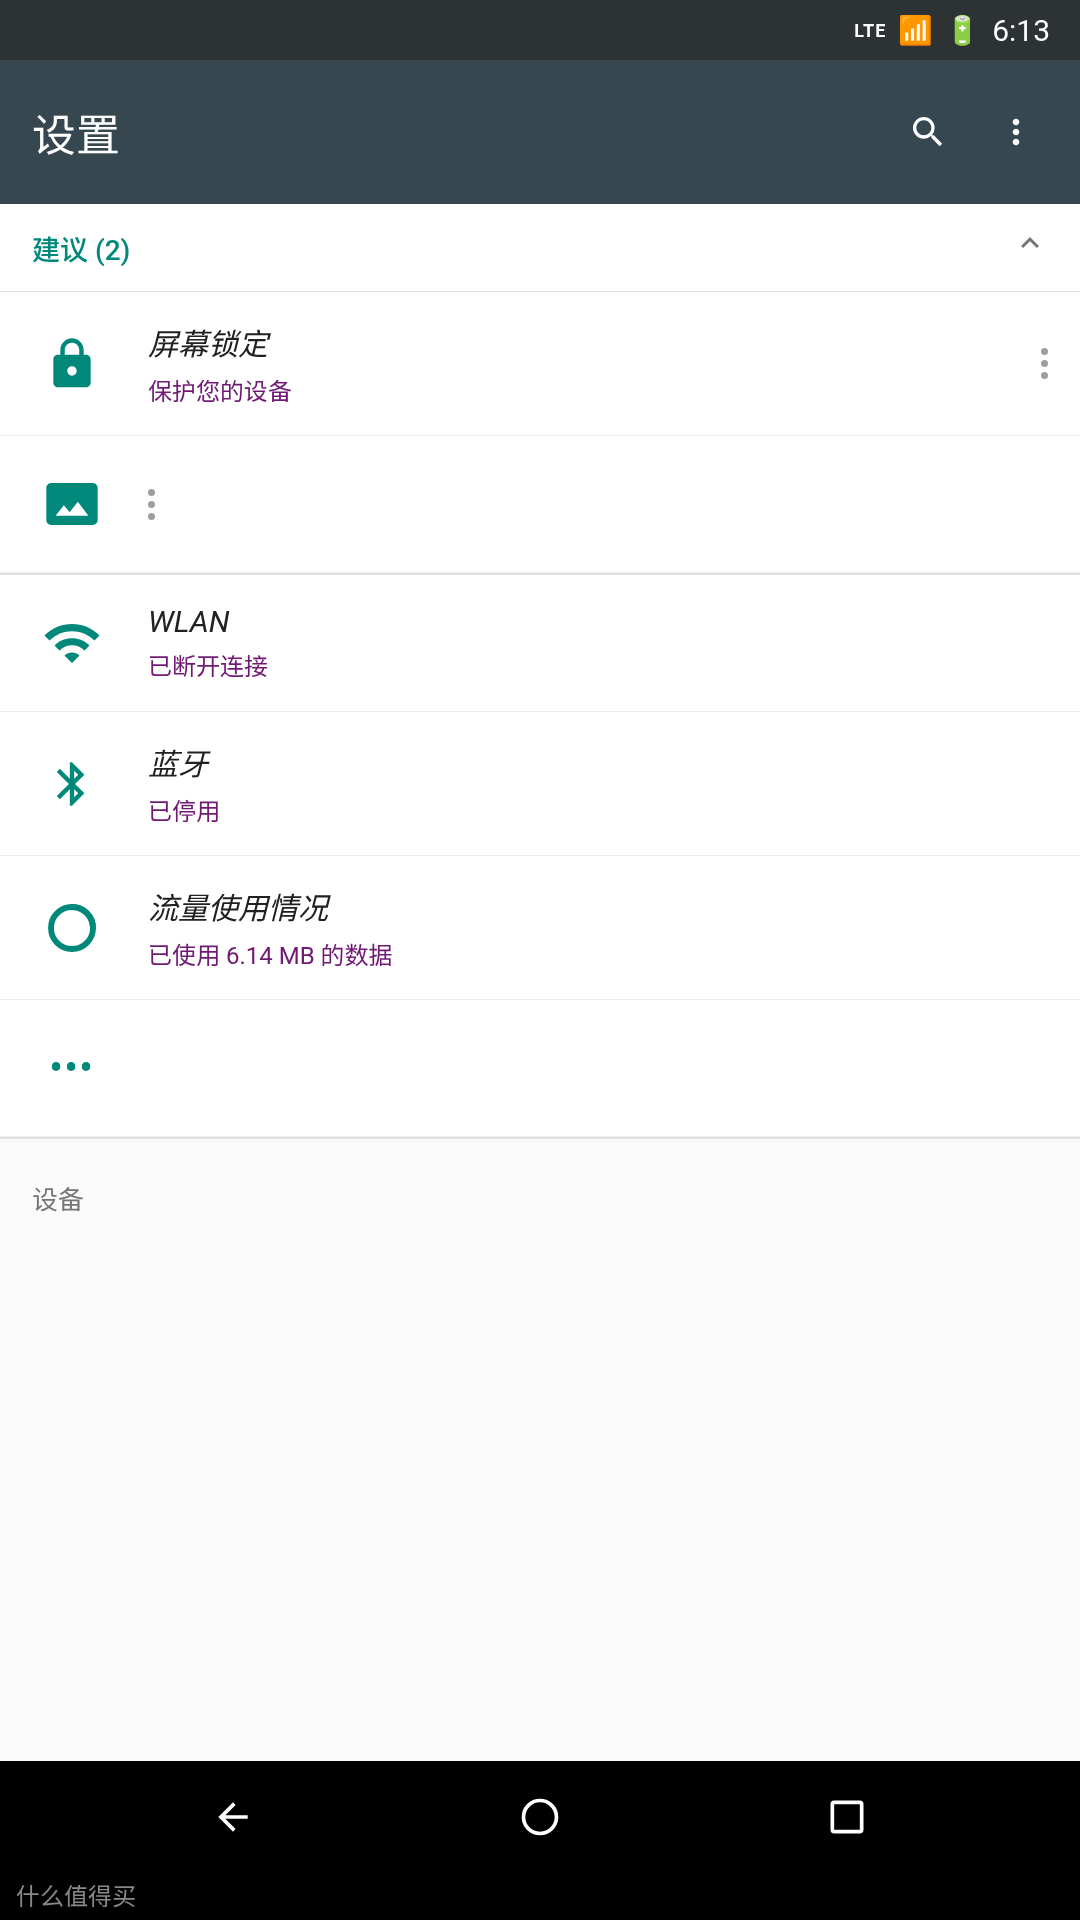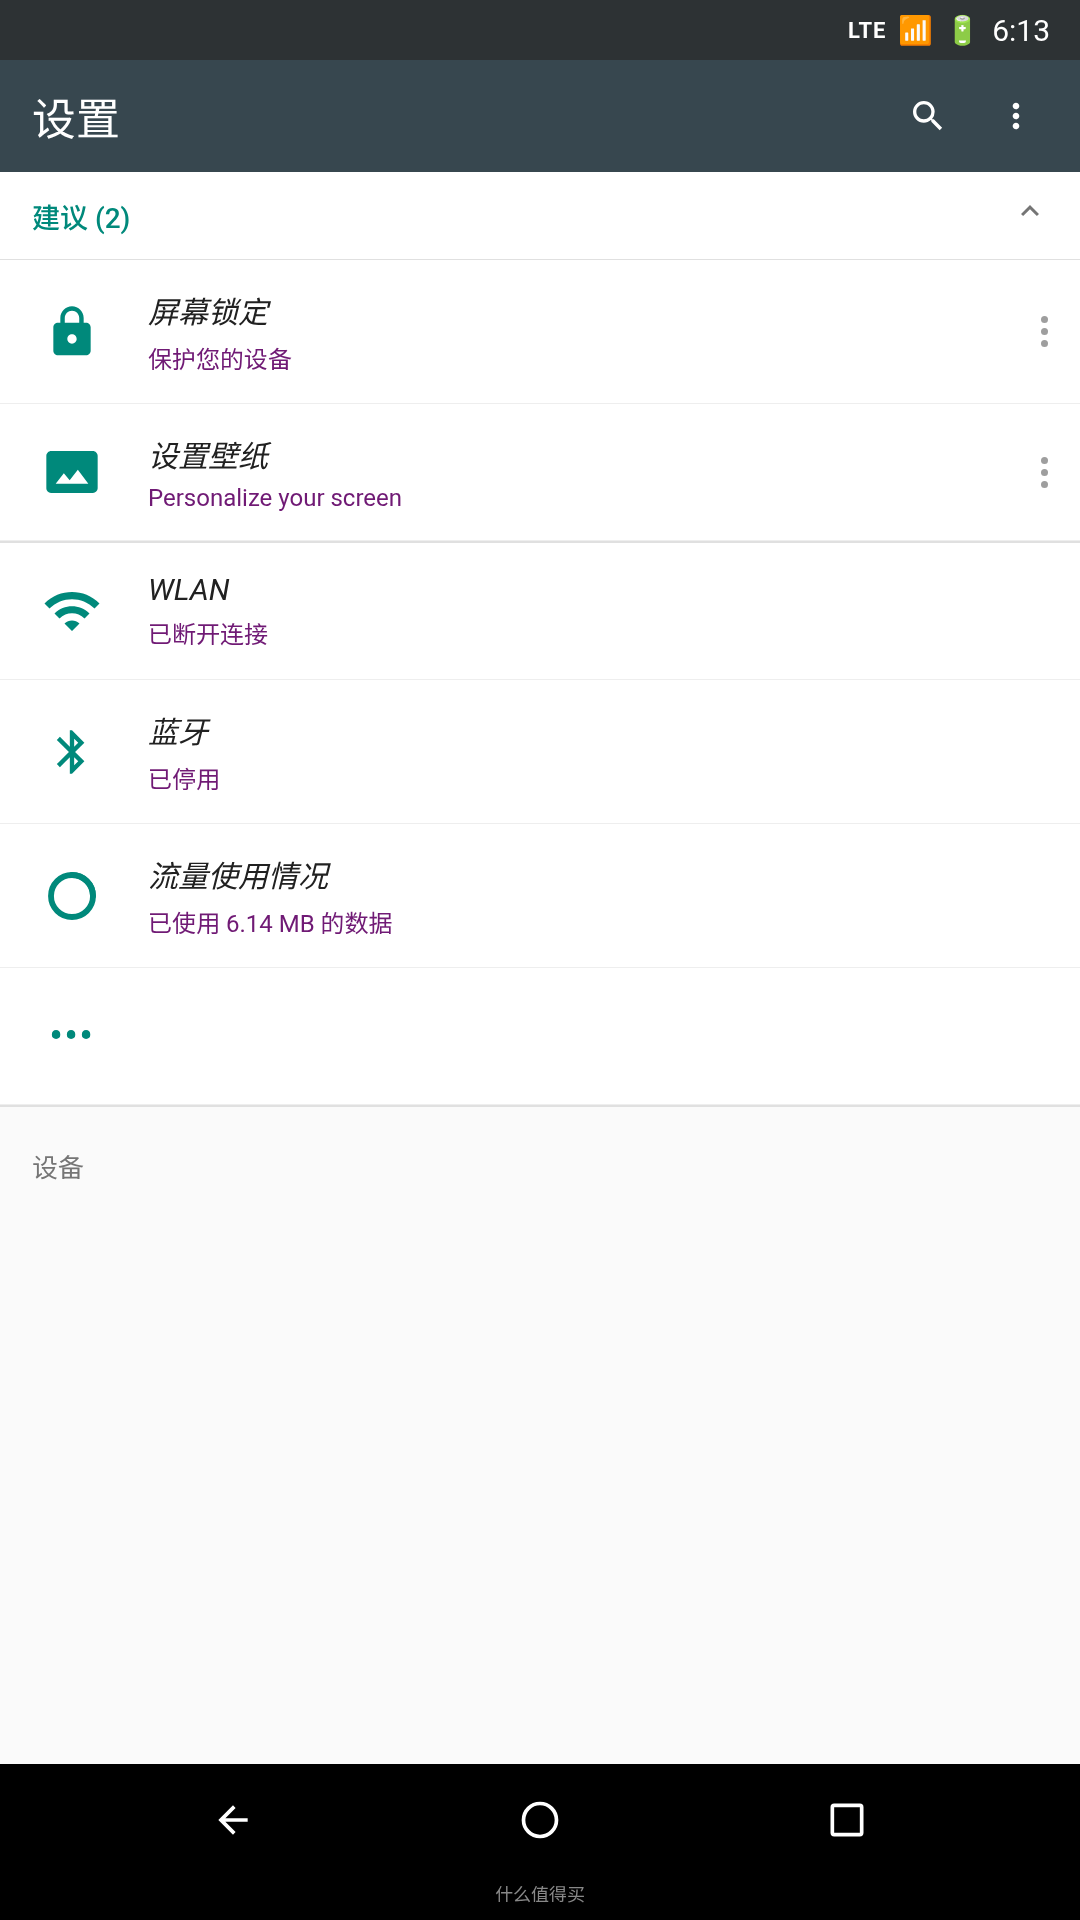--- a/index.html
+++ b/index.html
@@ -30,35 +30,35 @@
     }
 
     .status-bar-icons {
       display: flex;
       align-items: center;
       gap: 12px;
     }
 
     .status-lte {
       color: white;
-      font-size: 22px;
+      font-size: 18px;
       font-weight: bold;
       letter-spacing: 1px;
     }
 
     .status-time {
       color: white;
       font-size: 30px;
       font-weight: 400;
     }
 
     
     .app-bar {
       background: #37474f;
-      height: 112px;
+      height: 144px;
       display: flex;
       align-items: center;
       padding: 0 32px;
     }
 
     .app-bar-title {
       color: white;
       font-size: 44px;
       font-weight: 400;
       flex: 1;
@@ -214,24 +214,24 @@
       align-items: center;
       justify-content: center;
       width: 100px;
       height: 100px;
     }
 
     
     .bottom-extra {
       background: #000;
       display: flex;
-      justify-content: center;
-      padding: 4px 16px 14px;
+      justify-content: flex-start;
+      padding: 4px 16px 8px;
       color: #888;
-      font-size: 18px;
+      font-size: 24px;
     }
 
     .three-dots-vertical {
       display: flex;
       flex-direction: column;
       gap: 5px;
       align-items: center;
       justify-content: center;
       cursor: pointer;
     }
@@ -306,24 +306,20 @@
           <span></span>
       </div>
     </div>
 
     <div class="settings-item">
       <div class="settings-item-icon">
         <svg class="wallpaper-svg" viewBox="0 0 24 24" fill="#00897b">
           <path d="M21 3H3C2 3 1 4 1 5v14c0 1.1.9 2 2 2h18c1 0 2-1 2-2V5c0-1-1-2-2-2zM5 17l3.5-4.5 2.5 3.01L14.5 11l4.5 6H5z"></path>
         </svg>
       </div>
-      <div class="settings-item-text">
-        <div class="settings-item-title">设置壁纸</div>
-        <div class="settings-item-subtitle">Personalize your screen</div>
-      </div>
       <div class="three-dots-vertical">
         <span></span>
           <span></span>
           <span></span>
       </div>
     </div>
   </div>
 
   <div style="height: 2px; background: #e0e0e0;"></div>
 

